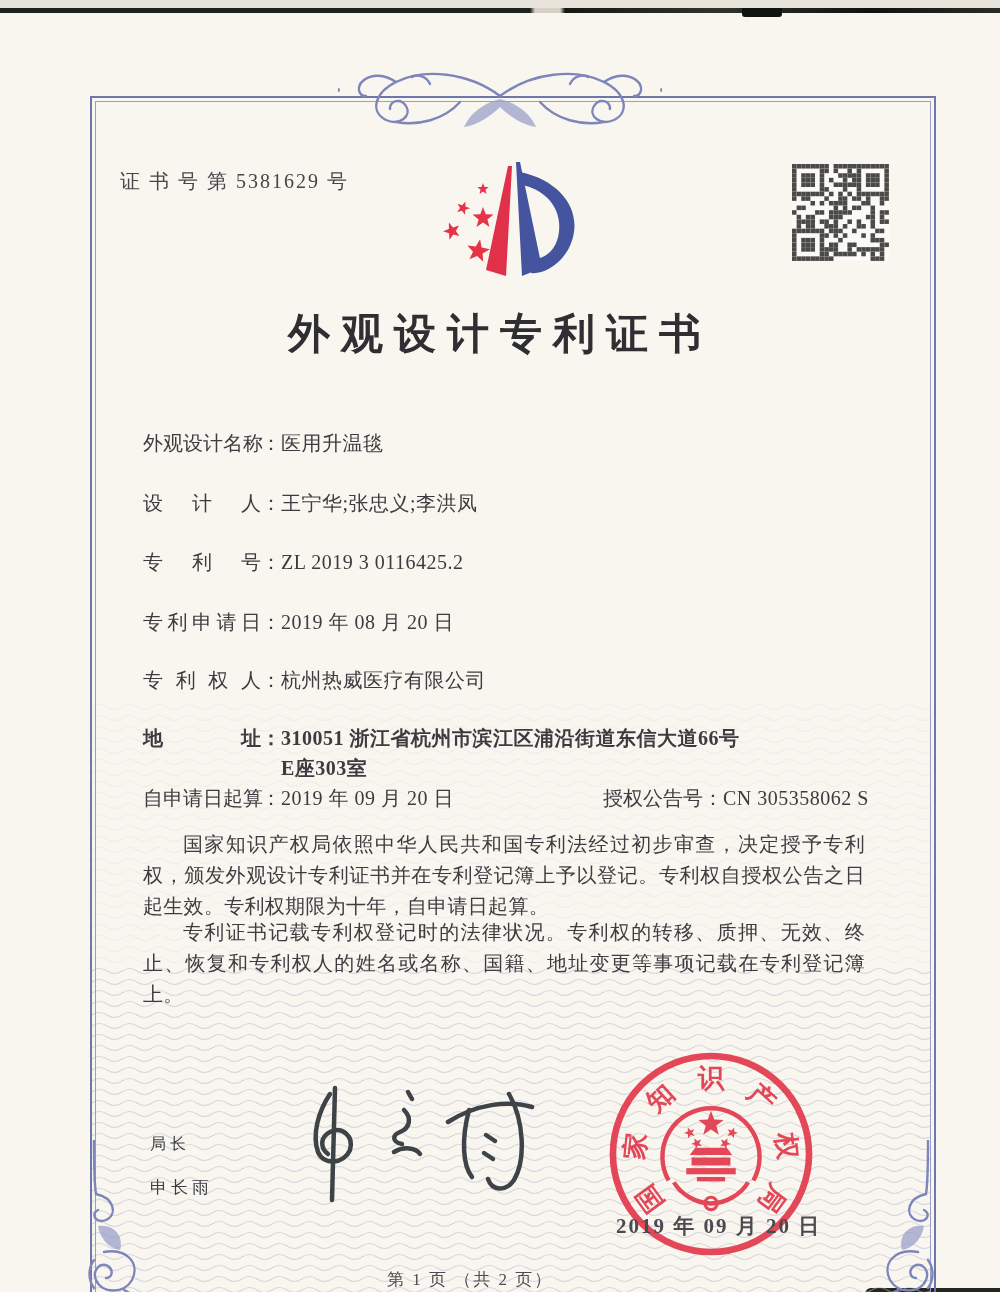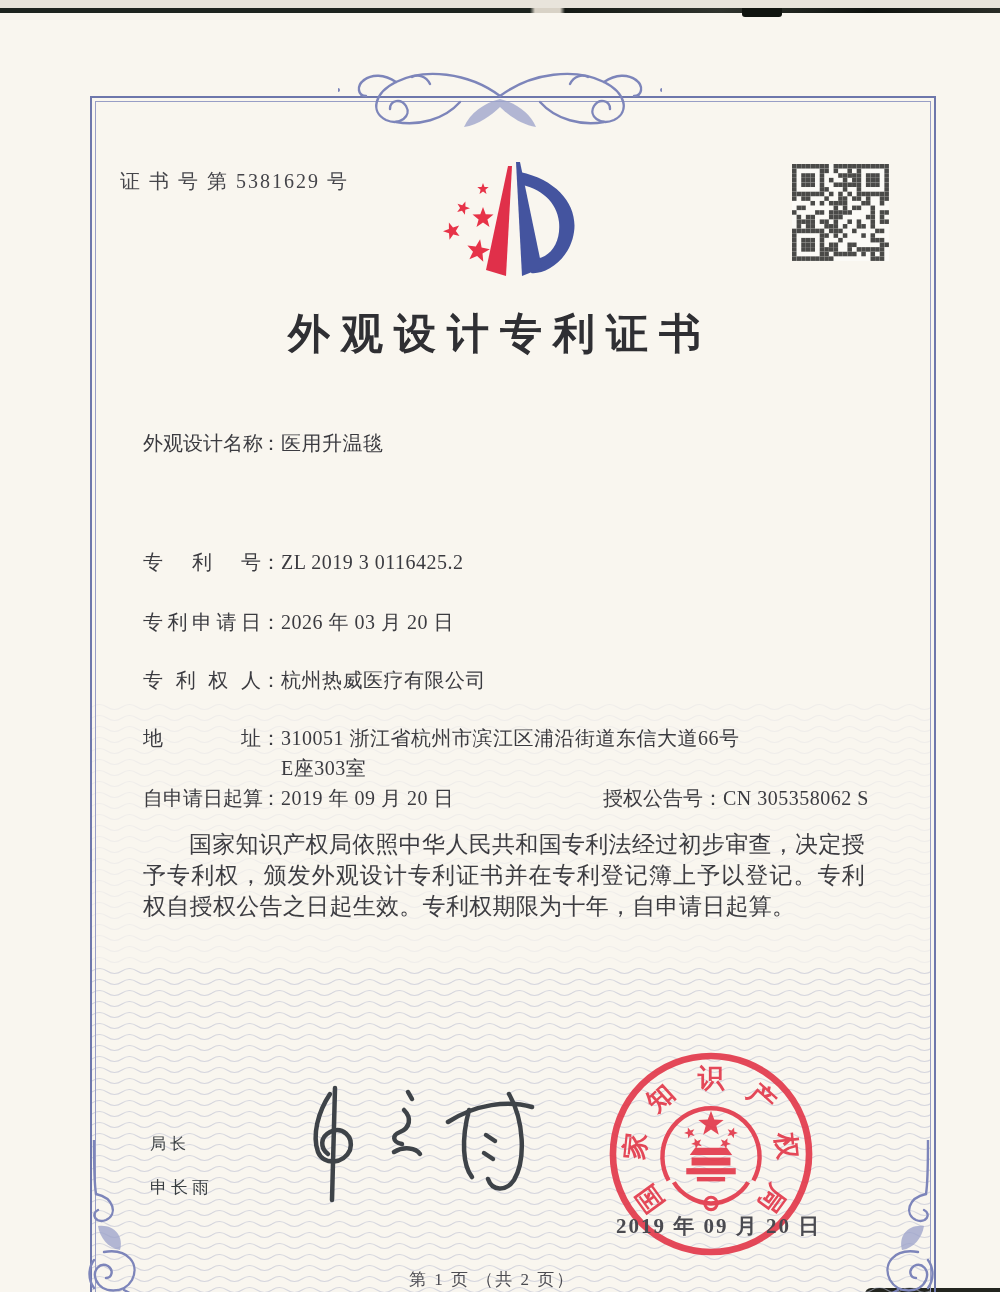--- a/index.html
+++ b/index.html
@@ -19,29 +19,29 @@
   
   #frame{left:90px;top:88px;width:842px;height:1204px;border:2.5px solid #6e77ab;}
   #frame-inner{position:absolute;left:3px;top:3px;right:3px;bottom:3px;border:1px solid #989ec6;}
   
   #cert-no{left:120px;top:160px;font-size:20px;letter-spacing:2px;color:#45454a;}
   #title{left:0;top:298px;width:1000px;text-align:center;font-size:42px;font-weight:700;
     letter-spacing:11px;color:#2f2f33;}
   .row{left:143px;font-size:20px;line-height:30px;color:#3b3b40;white-space:nowrap;}
   .row .lab{display:inline-block;width:118px;text-align:justify;text-align-last:justify;vertical-align:top;}
   .row .val{letter-spacing:.5px;}
-  #row-addr{white-space:normal;width:600px;}
+  #row-addr{white-space:normal;width:600px;font-weight:bold;}
   #row-addr .val{display:inline-block;vertical-align:top;width:462px;letter-spacing:.5px;}
   #grant-no{position:absolute;left:460px;top:0;white-space:nowrap;}
-  .para{left:143px;width:722px;font-size:23px;line-height:31px;text-align:justify;
+  .para{left:143px;width:722px;font-size:20px;line-height:31px;text-align:justify;
     text-indent:2em;color:#3c3c41;letter-spacing:.3px;}
   #signer-title{left:150px;top:1126px;font-size:16px;letter-spacing:4px;color:#3a3f42;}
   #signer-name{left:150px;top:1168px;font-size:17px;letter-spacing:4px;color:#3a3f42;}
   #seal-date{left:616px;top:1204px;font-size:21px;letter-spacing:2px;color:#4a4a50;font-weight:600;}
-  #footer{left:0;top:1260px;width:940px;text-align:center;font-size:17px;letter-spacing:2px;color:#4c4c52;padding-left:22px;}
+  #footer{left:0;top:1260px;width:940px;text-align:center;font-size:17px;letter-spacing:2px;color:#4c4c52;}
   svg{display:block;}
 </style>
 </head>
 <body>
 
 <div id="page">
 
   <div class="abs" id="scan-top"></div>
   <div class="abs" id="scan-blob"></div>
   <div class="abs" id="scan-br"></div>
@@ -353,38 +353,42 @@
         <rect x="83.14" y="92.38" width="4.53" height="4.53"></rect>
         <rect x="87.76" y="92.38" width="4.53" height="4.53"></rect>
       </g>
   </svg>
 
   <div class="abs row" style="top:420px">
     <span class="lab">外观设计名称</span><span>：</span><span class="val">医用升温毯</span>
   </div>
 
   <div class="abs" id="title">外观设计专利证书</div>
+  <div class="abs row" style="top:480px">
+    <span class="lab">设计人</span><span>：</span><span class="val">王宁华;张忠义;李洪凤</span>
+  </div>
   <div class="abs row" style="top:539px">
     <span class="lab">专利号</span><span>：</span><span class="val">ZL 2019 3 0116425.2</span>
   </div>
   <div class="abs row" style="top:599px">
-    <span class="lab">专利申请日</span><span>：</span><span class="val">2026 年 03 月 20 日</span>
+    <span class="lab">专利申请日</span><span>：</span><span class="val">2019 年 08 月 20 日</span>
   </div>
   <div class="abs row" style="top:657px">
     <span class="lab">专利权人</span><span>：</span><span class="val">杭州热威医疗有限公司</span>
   </div>
   <div class="abs row" id="row-addr" style="top:715px">
     <span class="lab">地址</span><span>：</span><span class="val">310051 浙江省杭州市滨江区浦沿街道东信大道66号E座303室</span>
   </div>
   <div class="abs row" style="top:775px">
     <span class="lab">自申请日起算</span><span>：</span><span class="val">2019 年 09 月 20 日</span>
     <span id="grant-no"><span>授权公告号</span><span>：</span><span class="val">CN 305358062 S</span></span>
   </div>
 
   <div class="abs para" style="top:821px">国家知识产权局依照中华人民共和国专利法经过初步审查，决定授予专利权，颁发外观设计专利证书并在专利登记簿上予以登记。专利权自授权公告之日起生效。专利权期限为十年，自申请日起算。</div>
+  <div class="abs para" style="top:909px">专利证书记载专利权登记时的法律状况。专利权的转移、质押、无效、终止、恢复和专利权人的姓名或名称、国籍、地址变更等事项记载在专利登记簿上。</div>
 
   <div class="abs" id="signer-title">局长</div>
   <div class="abs" id="signer-name">申长雨</div>
 
   <svg class="abs" style="left:288px;top:1072px" width="252" height="126" viewBox="0 0 252 126">
     <g fill="none" stroke="#3e4348" stroke-width="4.5" stroke-linecap="round" stroke-linejoin="round">
       <path d="M42,14 C30,32 24,55 30,72 C36,86 56,84 62,70 C66,56 54,46 42,52 C32,57 32,68 40,74"></path>
       <path d="M47,8 C46,48 45,88 44,120"></path>
       <path d="M116,30 C124,38 122,48 112,52 C104,55 104,62 114,64"></path>
       <path d="M106,72 C116,66 128,68 132,74"></path>

